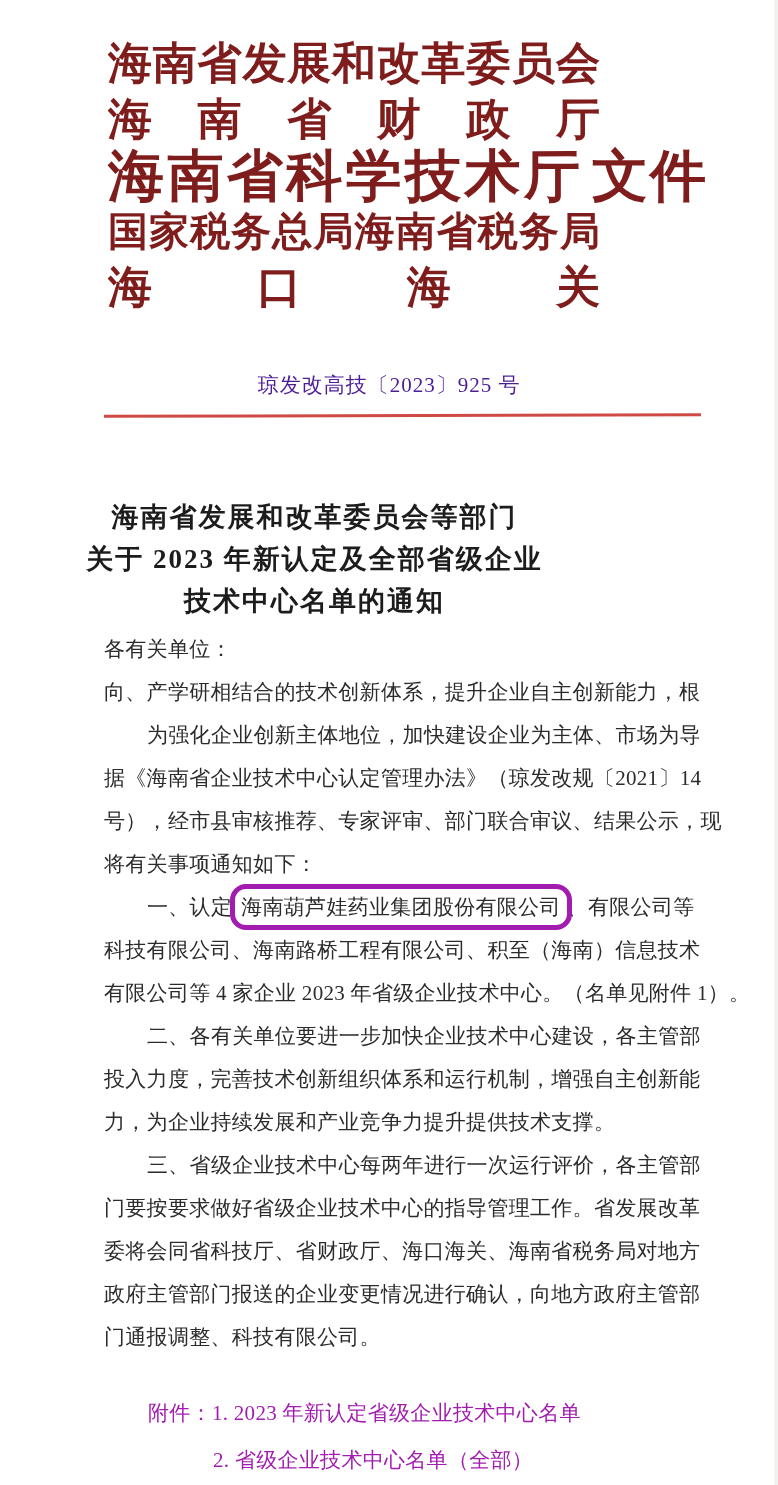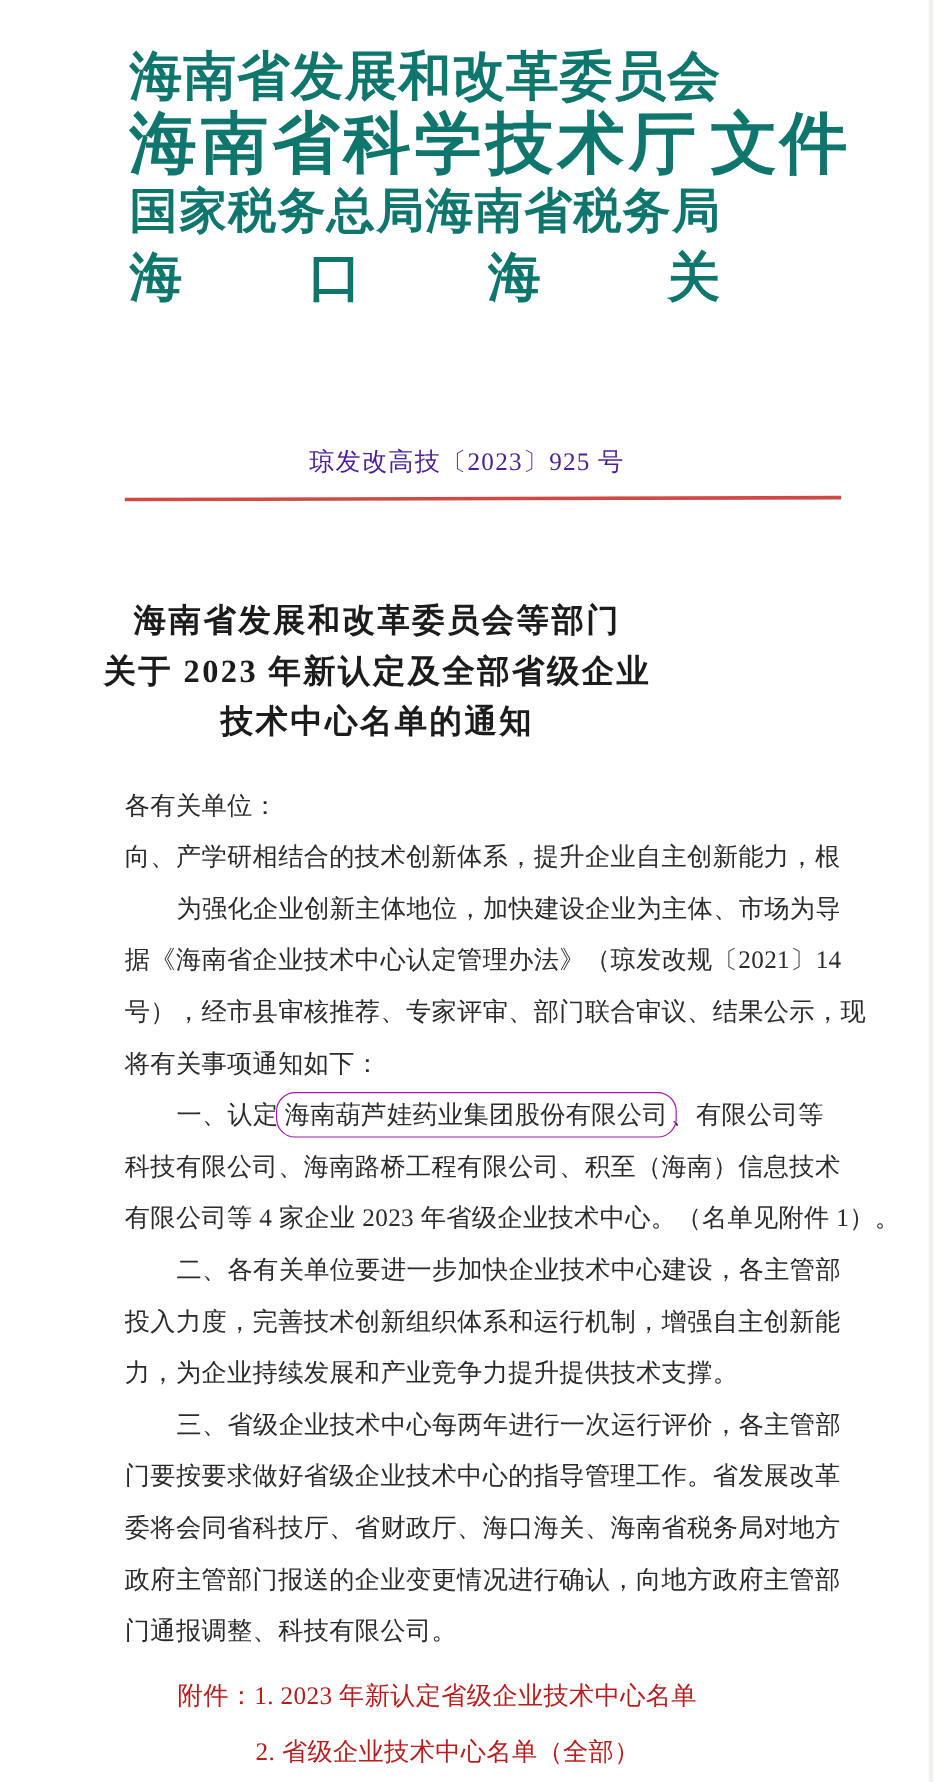--- a/index.html
+++ b/index.html
@@ -15,21 +15,21 @@
     overflow: hidden;
   }
 
   
   .agency-header {
     position: absolute;
     left: 108px;
     top: 36px;
     width: 600px;
     font-weight: bold;
-    color: #0f766e;
+    color: #7f1d1d;
   }
   .h-line {
     width: 492px;
     height: 56px;
     line-height: 56px;
     font-size: 44px;
     text-align: justify;
     text-align-last: justify;
     text-justify: inter-character;
     white-space: nowrap;
@@ -90,70 +90,71 @@
     line-height: 42px;
     font-size: 27px;
     letter-spacing: 2px;
     white-space: nowrap;
   }
 
   
   .body-text {
     position: absolute;
     left: 104px;
-    top: 650px;
+    top: 628px;
     width: 600px;
     color: #2b2b2b;
     font-size: 21px;
     letter-spacing: 0.3px;
   }
   .b-line {
     height: 43px;
     line-height: 43px;
     white-space: nowrap;
   }
   .b-line.indent { padding-left: 43px; }
 
   .hl-box {
-    border: 1px solid #a21caf;
+    border: 5px solid #a21caf;
     border-radius: 16px;
     padding: 6px 6px;
     margin: 0 -5px 0 -2px;
     position: relative;
     z-index: 1;
     text-align: center;
   }
 
   
   .attachments {
     position: absolute;
     left: 104px;
     top: 1390px;
     width: 600px;
-    color: #b91c1c;
+    color: #a21caf;
     font-size: 21px;
     letter-spacing: 0.3px;
   }
   .a-line { height: 47px; line-height: 47px; white-space: nowrap; }
   .a-line1 { padding-left: 44px; }
   .a-line2 { padding-left: 109px; }
 
   
   .scan-edge-right {
     position: absolute; right: 0; top: 0; width: 4px; height: 1485px;
     background: #f1f1ef;
   }
 </style>
 </head>
 <body>
 
 <div id="page">
 
   <div class="agency-header">
     <div class="h-line">海南省发展和改革委员会</div>
+    <div class="h-line">海南省财政厅</div>
     <div class="h-line3">
       <span class="org">海南省科学技术厅</span>
       <span class="suffix">文件</span>
     </div>
     <div class="h-line condensed">国家税务总局海南省税务局</div>
     <div class="h-line">海口海关</div>
   </div>
 
   <div class="doc-number">琼发改高技〔2023〕925 号</div>
 

